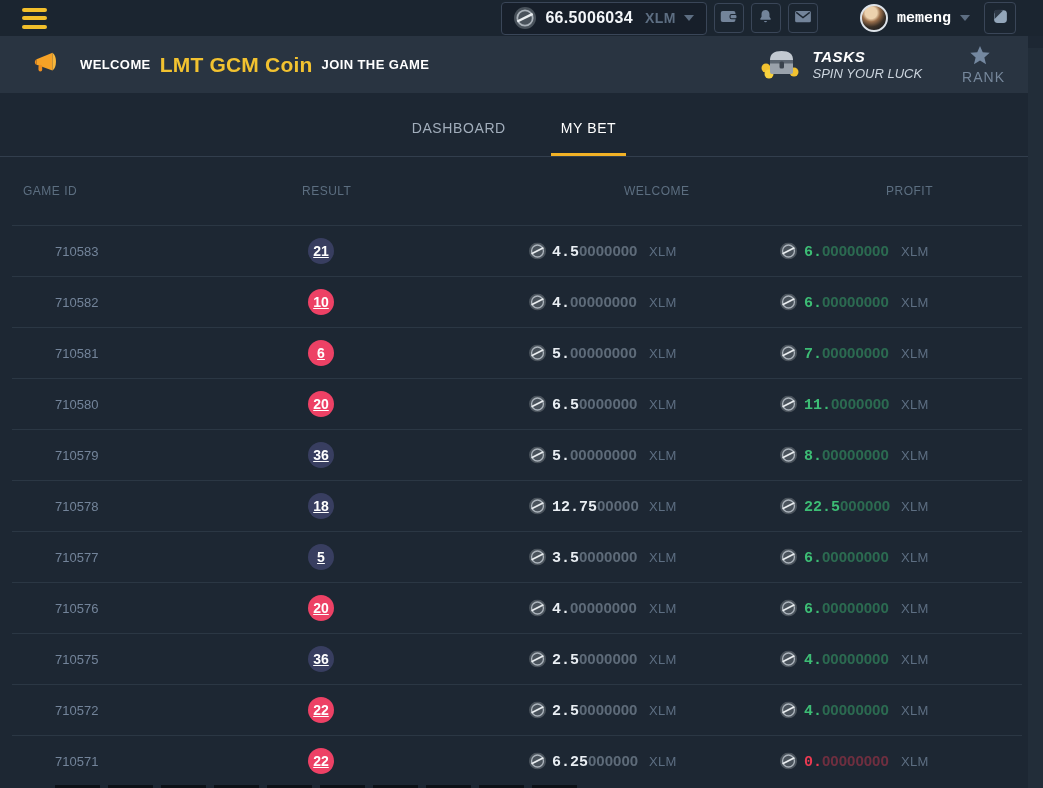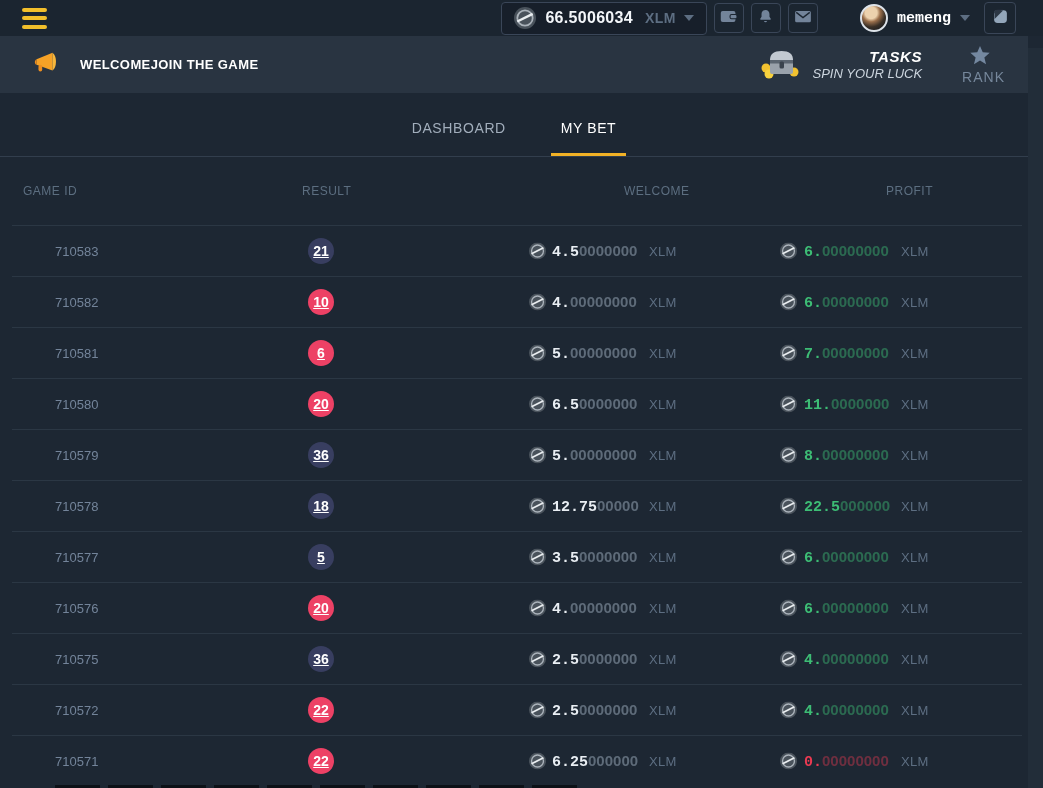--- a/index.html
+++ b/index.html
@@ -23,21 +23,21 @@
   .avatar { width:28px; height:28px; border-radius:50%; border:2px solid #dde3e9;
     background:radial-gradient(circle at 38% 28%, #ecd2ae 0 26%, #9a6f4b 40%, #3a3027 62%, #15191f 90%); }
   .username { color:#ffffff; font-weight:bold; font-size:15px; margin-left:9px; }
   .user .caret { margin-left:9px; }
   .chat-btn { width:32px; height:32px; margin-left:14px; }
   
   .banner { width:1028px; height:57px; background:#293441; display:flex; align-items:center; padding:0 23px 0 30px; }
   .banner-text { margin-left:20px; color:#ffffff; font-weight:bold; font-size:13px; letter-spacing:.4px; white-space:nowrap; display:flex; align-items:center; }
   .banner-coin-name { color:#f2c230; font-size:21px; font-weight:bold; margin:0 9px; letter-spacing:.2px; }
   .tasks { margin-left:auto; display:flex; align-items:center; cursor:pointer; }
-  .tasks-text { margin-left:10px;text-align:right; }
+  .tasks-text { margin-left:10px; }
   .tasks-title { color:#ffffff; font-weight:bold; font-style:italic; font-size:15px; letter-spacing:.6px; }
   .tasks-sub { color:#ccd5de; font-style:italic; font-size:13px; margin-top:1px; }
   .rank { display:flex; align-items:center; margin-left:40px; color:#76879b; font-size:14px; letter-spacing:1px; cursor:pointer;flex-direction:column; }
   .rank svg { margin-right:8px; }
   
   .tabs { height:64px; border-bottom:1px solid #323e4d; display:flex; justify-content:center; gap:35px; padding-right:15px; }
   .tab { position:relative; display:flex; align-items:center; padding:6px 10px 0; color:#a2aebc; font-size:14px; letter-spacing:.6px; cursor:pointer; }
   .tab.active { color:#ffffff; }
   .tab.active::after { content:""; position:absolute; left:0; right:0; bottom:0; height:3px; background:#f2b226; }
   
@@ -140,20 +140,21 @@
     <span>
       <svg width="30" height="28" viewBox="0 0 32 30">
           <path d="M7 11 L24 4 L24 23 L7 17 Z" fill="#f6a226"></path>
           <path d="M24 4 C29 7 29 20 24 23 Z" fill="#f8b73c"></path>
           <path d="M7 11 C4.5 12 4.5 16 7 17 Z" fill="#ef8f1f"></path>
           <rect x="9" y="17" width="4" height="7" rx="2" fill="#ef8f1f"></rect>
         </svg>
     </span>
     <span class="banner-text">
       <span>WELCOME</span>
+      <span class="banner-coin-name">LMT GCM Coin</span>
       <span>JOIN THE GAME</span>
     </span>
 
     <div class="tasks">
       <span>
         <svg width="46" height="38" viewBox="0 0 46 38">
             <circle cx="9" cy="24" r="4.5" fill="#f2c230"></circle>
             <circle cx="12" cy="30" r="4.5" fill="#f8d23e"></circle>
             <circle cx="37" cy="28" r="4.5" fill="#f2c230"></circle>
             <path d="M13 16 q0-9 11.5-9 t11.5 9 v2 h-23 z" fill="#c2c9d1"></path>

